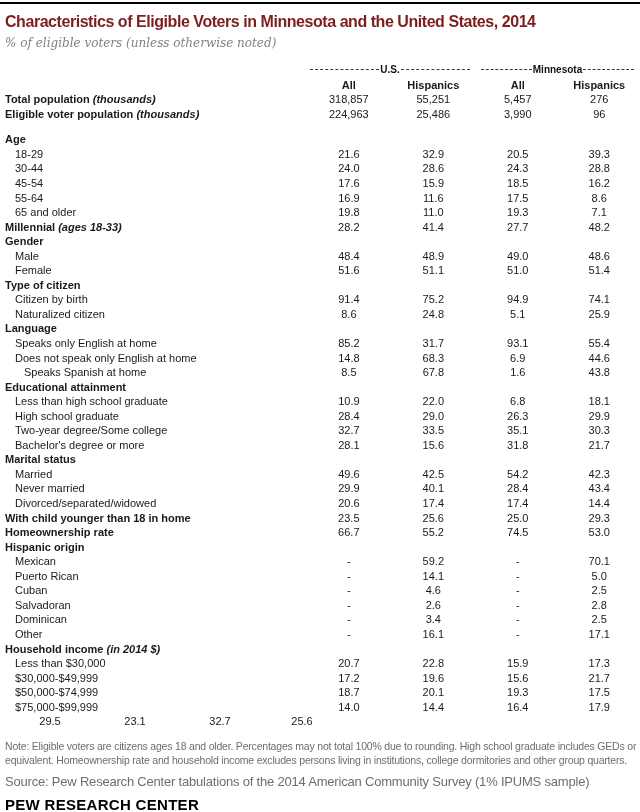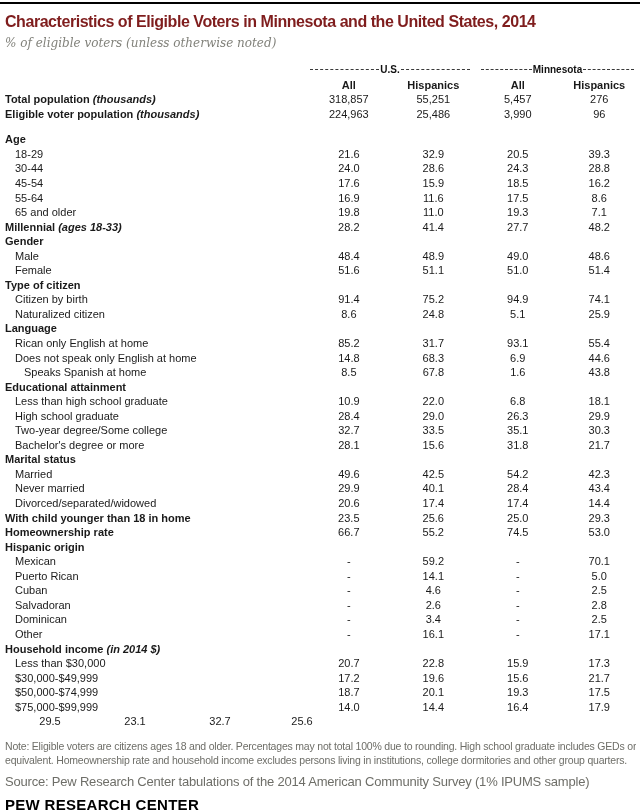--- a/index.html
+++ b/index.html
@@ -197,21 +197,21 @@
           <div class="cell val v3">25.9</div>
         </div>
         <div class="trow section">
           <div class="cell label"><span>Language</span></div>
           <div class="cell val v0"></div>
           <div class="cell val v1"></div>
           <div class="cell val v2"></div>
           <div class="cell val v3"></div>
         </div>
         <div class="trow item">
-          <div class="cell label"><span>Rican only English at home</span></div>
+          <div class="cell label"><span>Speaks only English at home</span></div>
           <div class="cell val v0">85.2</div>
           <div class="cell val v1">31.7</div>
           <div class="cell val v2">93.1</div>
           <div class="cell val v3">55.4</div>
         </div>
         <div class="trow item">
           <div class="cell label"><span>Does not speak only English at home</span></div>
           <div class="cell val v0">14.8</div>
           <div class="cell val v1">68.3</div>
           <div class="cell val v2">6.9</div>

